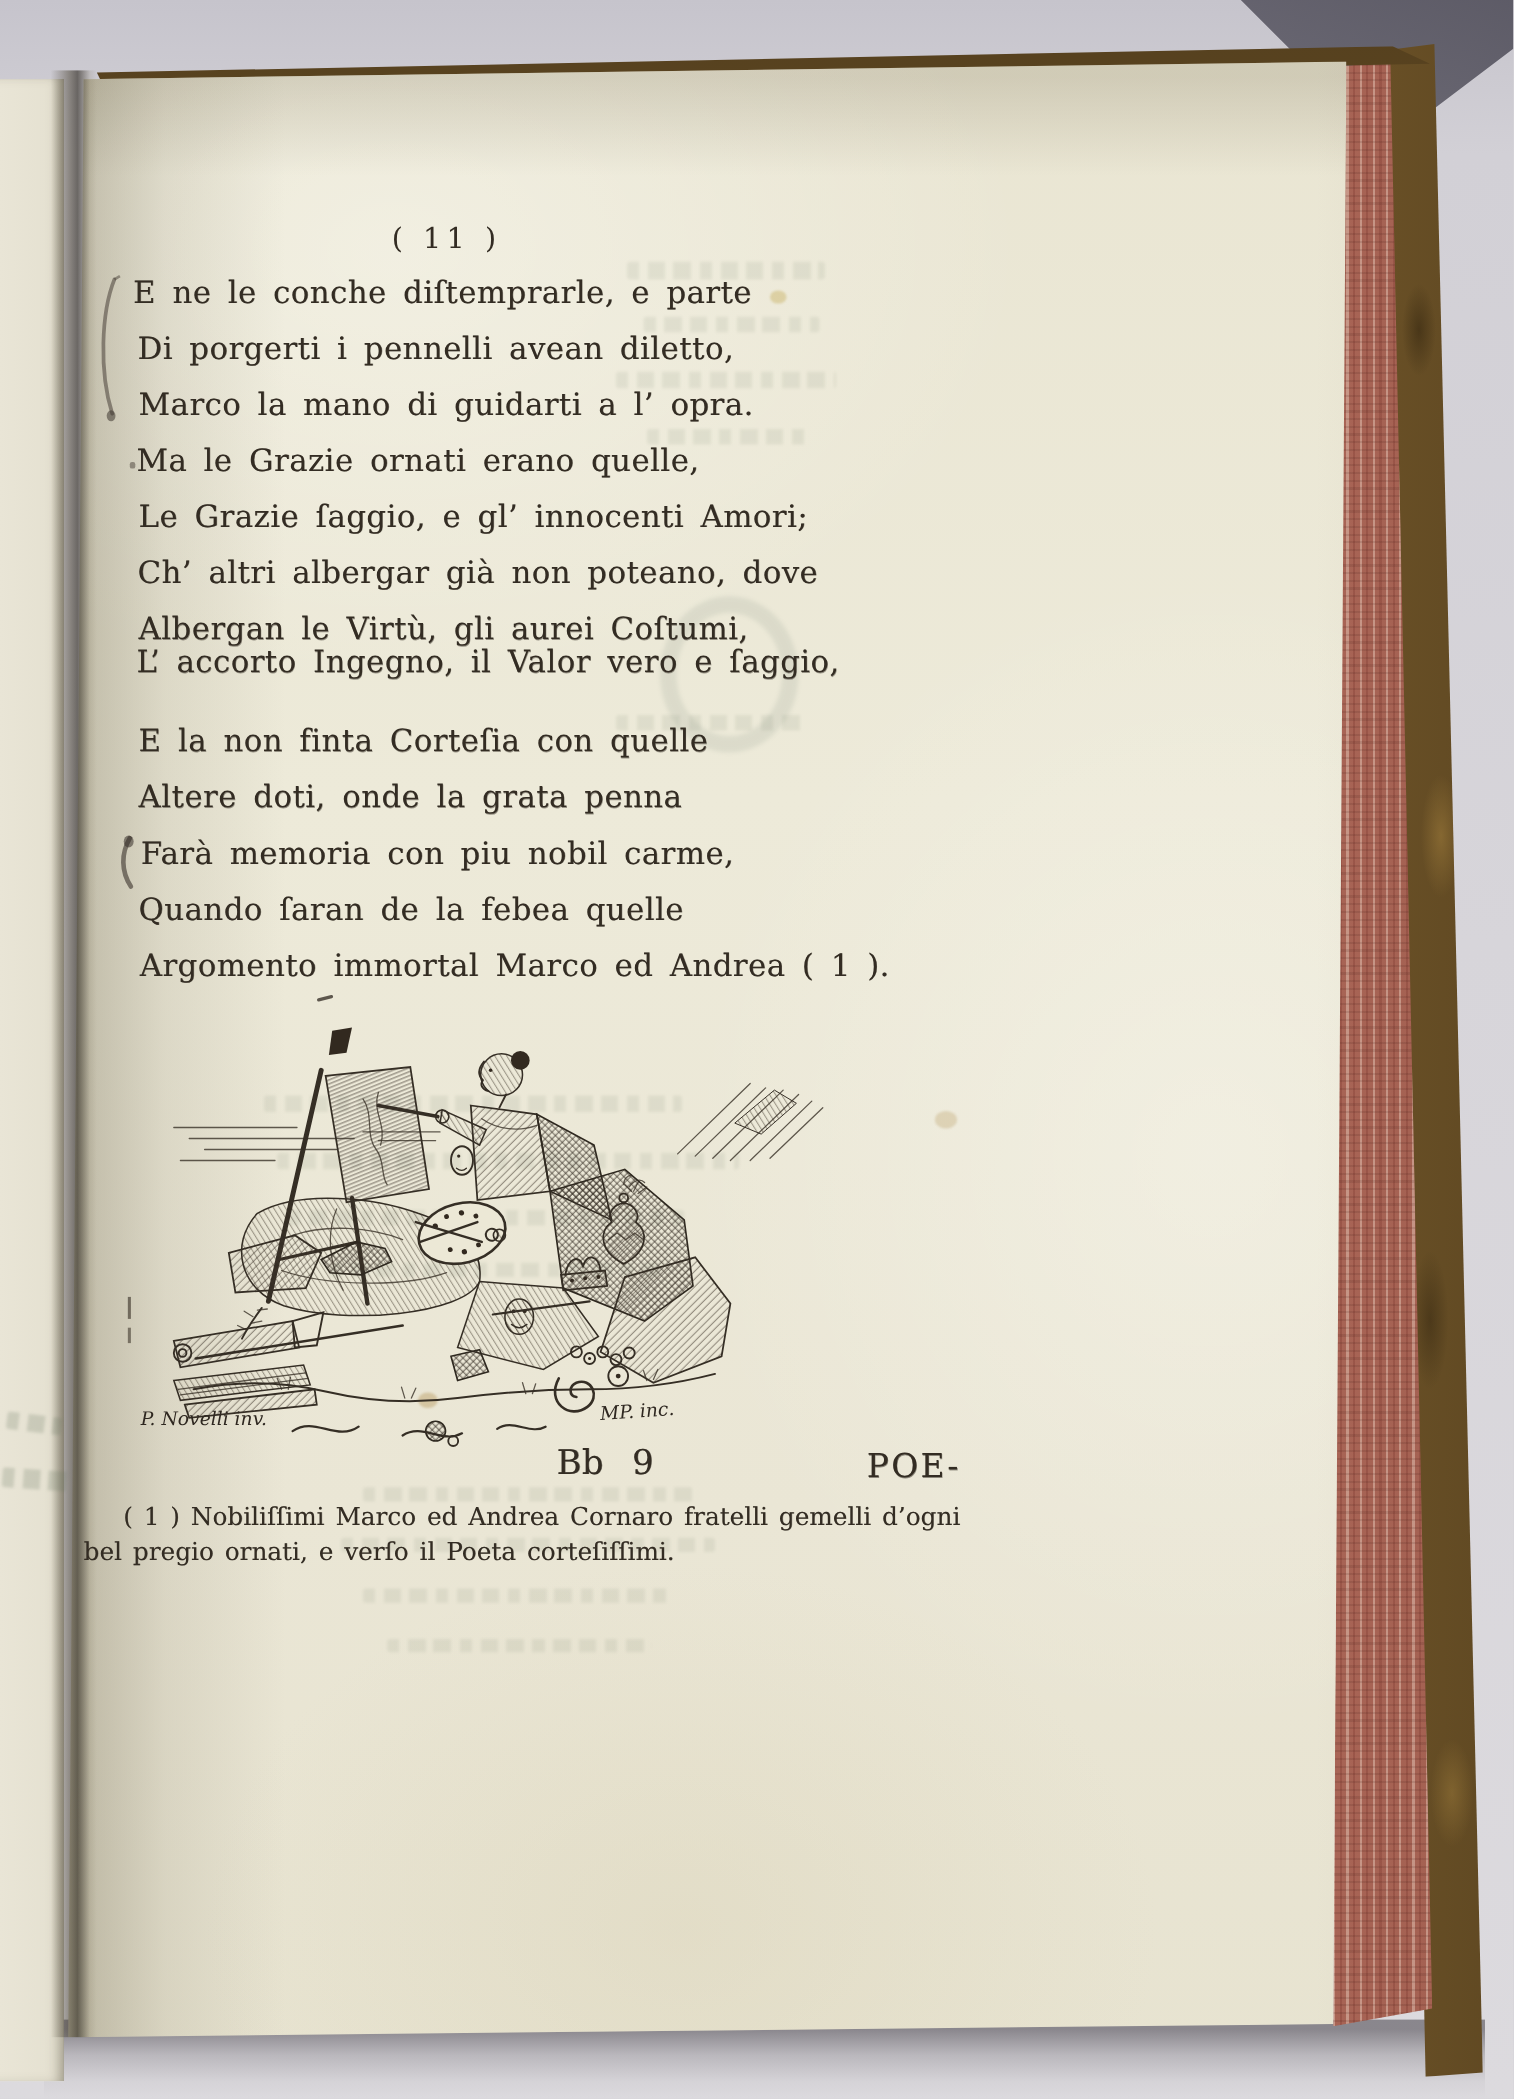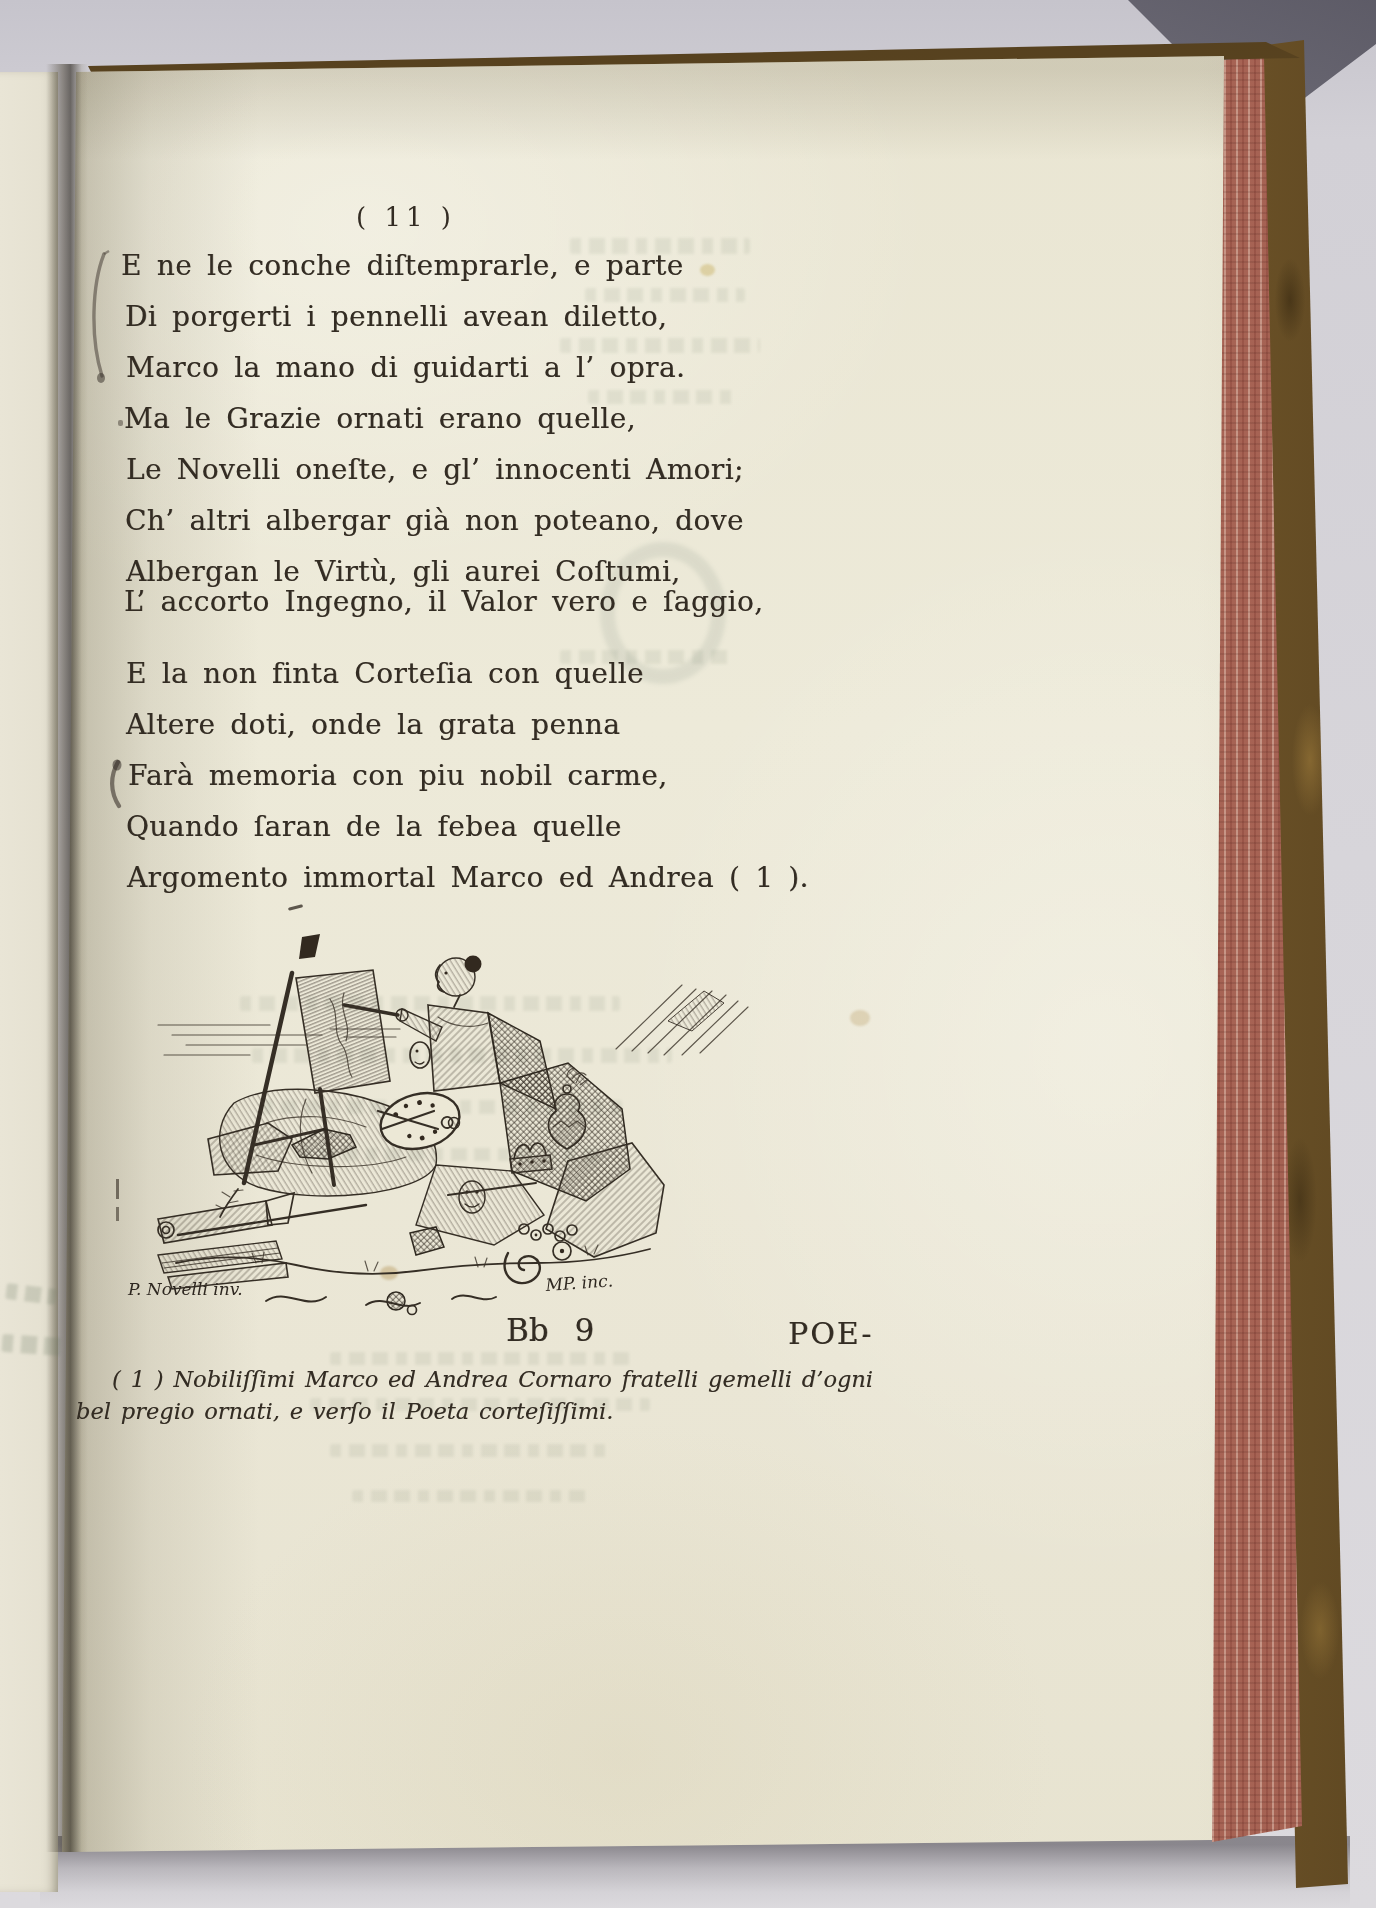--- a/index.html
+++ b/index.html
@@ -52,21 +52,21 @@
       linear-gradient(270deg,rgba(150,138,108,.16) 0,transparent 180px);
     clip-path:polygon(76px 72px,1224px 56px,1212px 1840px,62px 1852px);}
 
   
   .t{position:absolute;z-index:6;white-space:nowrap;}
   .header{font-size:26px;letter-spacing:5px;}
   .poem{font-size:28px;line-height:51px;word-spacing:.2em;letter-spacing:.4px;
         text-shadow:.4px .4px 0 rgba(46,40,32,.45);}
   .sigmark{font-size:31px;word-spacing:16px;text-shadow:.5px .4px 0 rgba(46,40,32,.5);}
   .catchword{font-size:30px;letter-spacing:2px;text-shadow:.5px .4px 0 rgba(46,40,32,.5);}
-  .footnote{font-size:22.5px;word-spacing:.12em;text-shadow:.3px .3px 0 rgba(46,40,32,.4);font-style:italic;}
+  .footnote{font-size:22.5px;word-spacing:.12em;text-shadow:.3px .3px 0 rgba(46,40,32,.4);}
 
   
   .ghost{position:absolute;z-index:5;opacity:.10;filter:blur(1.6px);border-radius:3px;
     background:repeating-linear-gradient(90deg,#66755f 0 11px,transparent 11px 19px,#66755f 19px 35px,transparent 35px 42px,#66755f 42px 58px,transparent 58px 66px);}
   .ghost-ring{position:absolute;z-index:5;border-radius:50%;opacity:.14;filter:blur(2px);
     border:15px solid #78877b;}
   .stain{position:absolute;z-index:5;border-radius:50%;filter:blur(1px);}
   .pencil{position:absolute;z-index:7;}
   .fleck{position:absolute;z-index:6;background:#3a322a;border-radius:2px;}
 
@@ -119,21 +119,21 @@
   <div class="fleck" style="left:288px;top:906px;width:15px;height:3px;transform:rotate(-14deg);opacity:.8"></div>
   <div class="fleck" style="left:118px;top:420px;width:5px;height:6px;opacity:.45;filter:blur(.5px)"></div>
 
   <div class="t header" style="left:306px;top:202px;width:200px;text-align:center">( 11 )</div>
 
   <div>
     <div class="t poem" style="left:121px;top:240px">E ne le conche diſtemprarle, e parte</div>
     <div class="t poem" style="left:125px;top:291px">Di porgerti i pennelli avean diletto,</div>
     <div class="t poem" style="left:126px;top:342px">Marco la mano di guidarti a l’ opra.</div>
     <div class="t poem" style="left:124px;top:393px">Ma le Grazie ornati erano quelle,</div>
-    <div class="t poem" style="left:126px;top:444px">Le Novelli oneſte, e gl’ innocenti Amori;</div>
+    <div class="t poem" style="left:126px;top:444px">Le Grazie ſaggio, e gl’ innocenti Amori;</div>
     <div class="t poem" style="left:125px;top:495px">Ch’ altri albergar già non poteano, dove</div>
     <div class="t poem" style="left:126px;top:546px">Albergan le Virtù, gli aurei Coſtumi,</div>
     <div class="t poem" style="left:124px;top:576px">L’ accorto Ingegno, il Valor vero e ſaggio,</div>
     <div class="t poem" style="left:126px;top:648px">E la non finta Corteſia con quelle</div>
     <div class="t poem" style="left:126px;top:699px">Altere doti, onde la grata penna</div>
     <div class="t poem" style="left:128px;top:750px">Farà memoria con piu nobil carme,</div>
     <div class="t poem" style="left:126px;top:801px">Quando ſaran de la febea quelle</div>
     <div class="t poem" style="left:127px;top:852px">Argomento immortal Marco ed Andrea ( 1 ).</div>
   </div>
 

